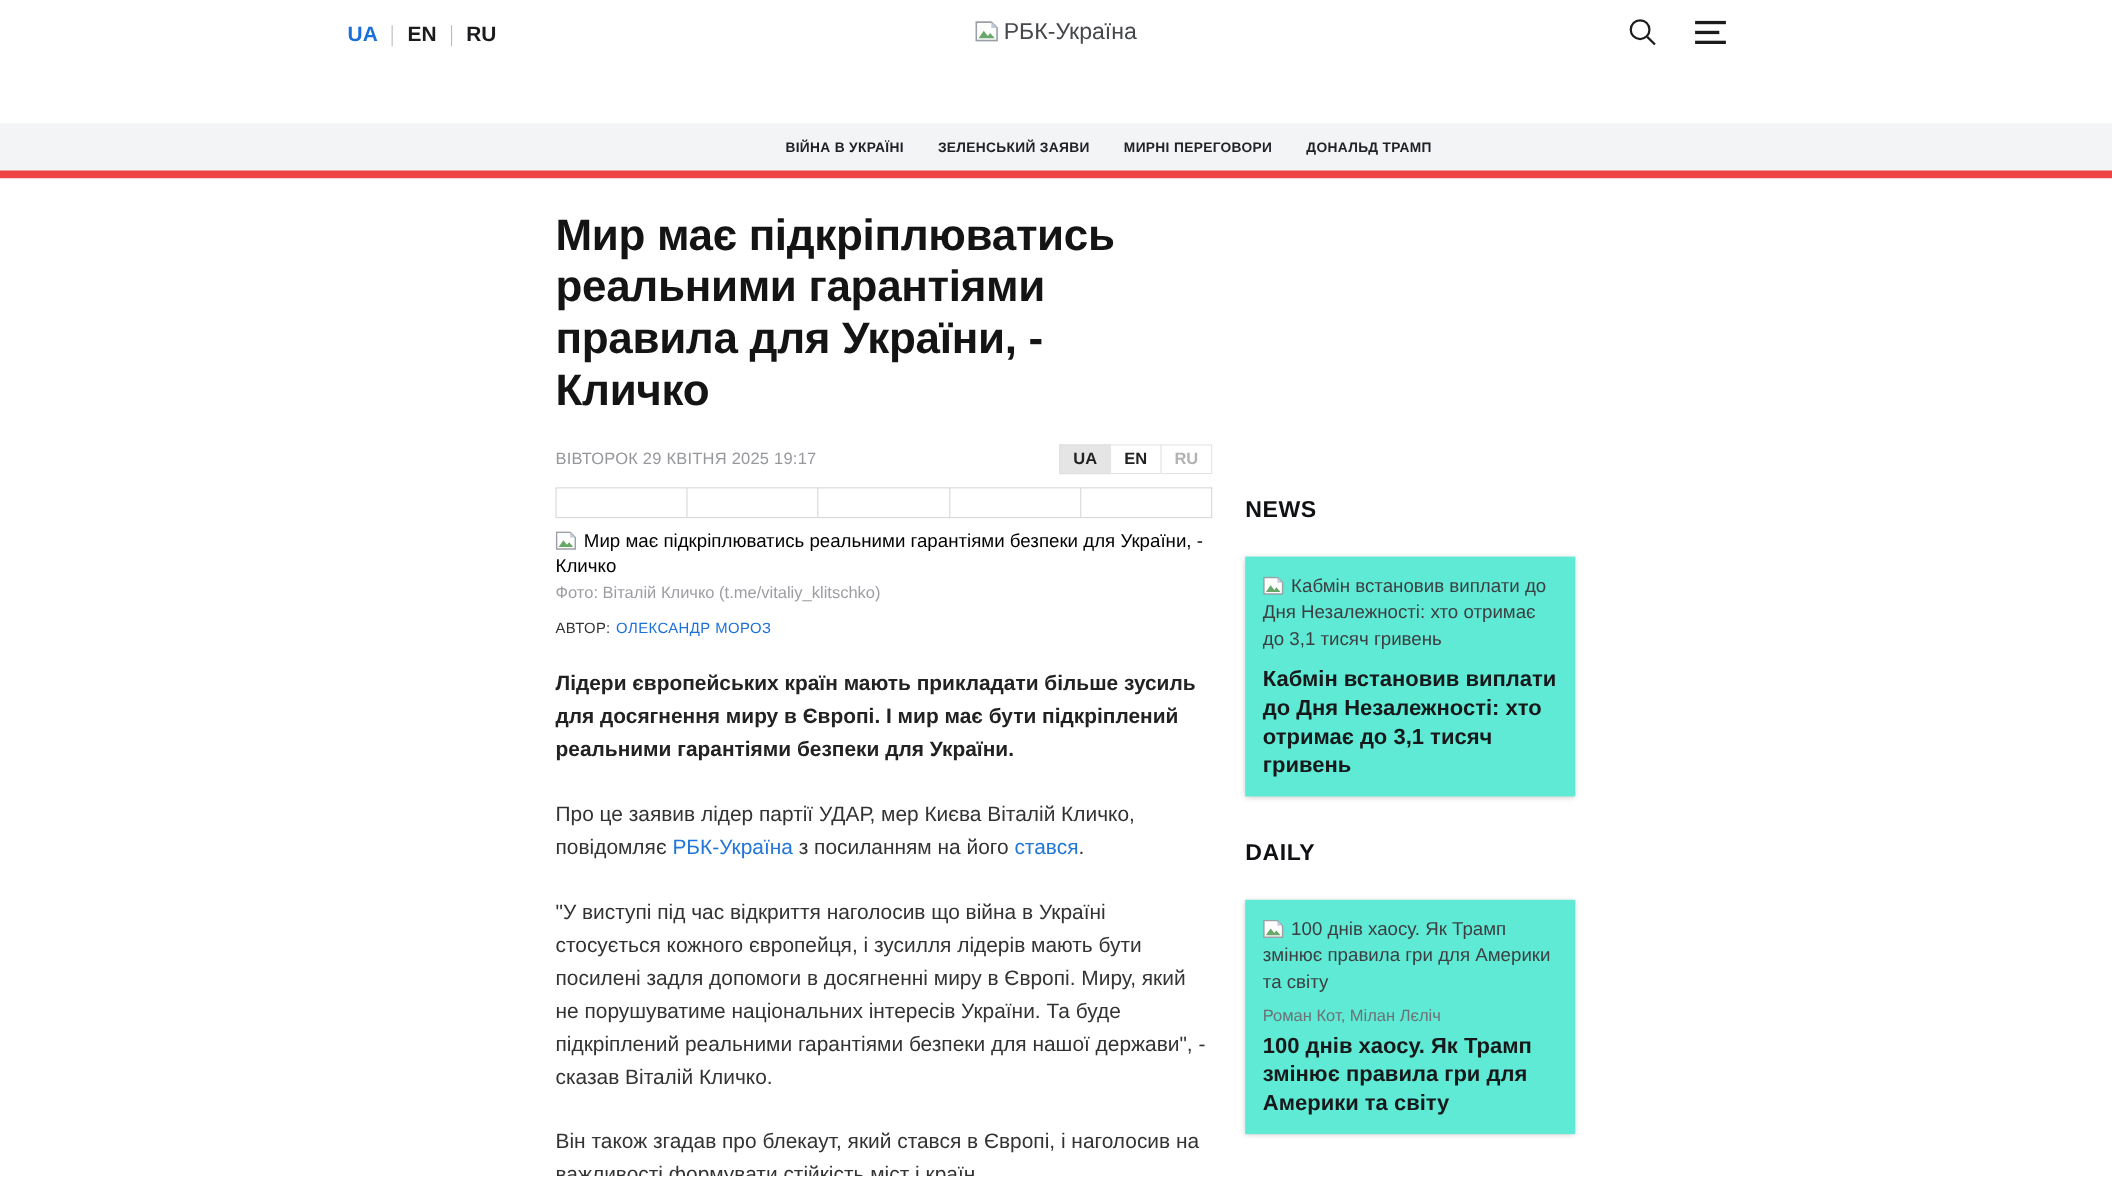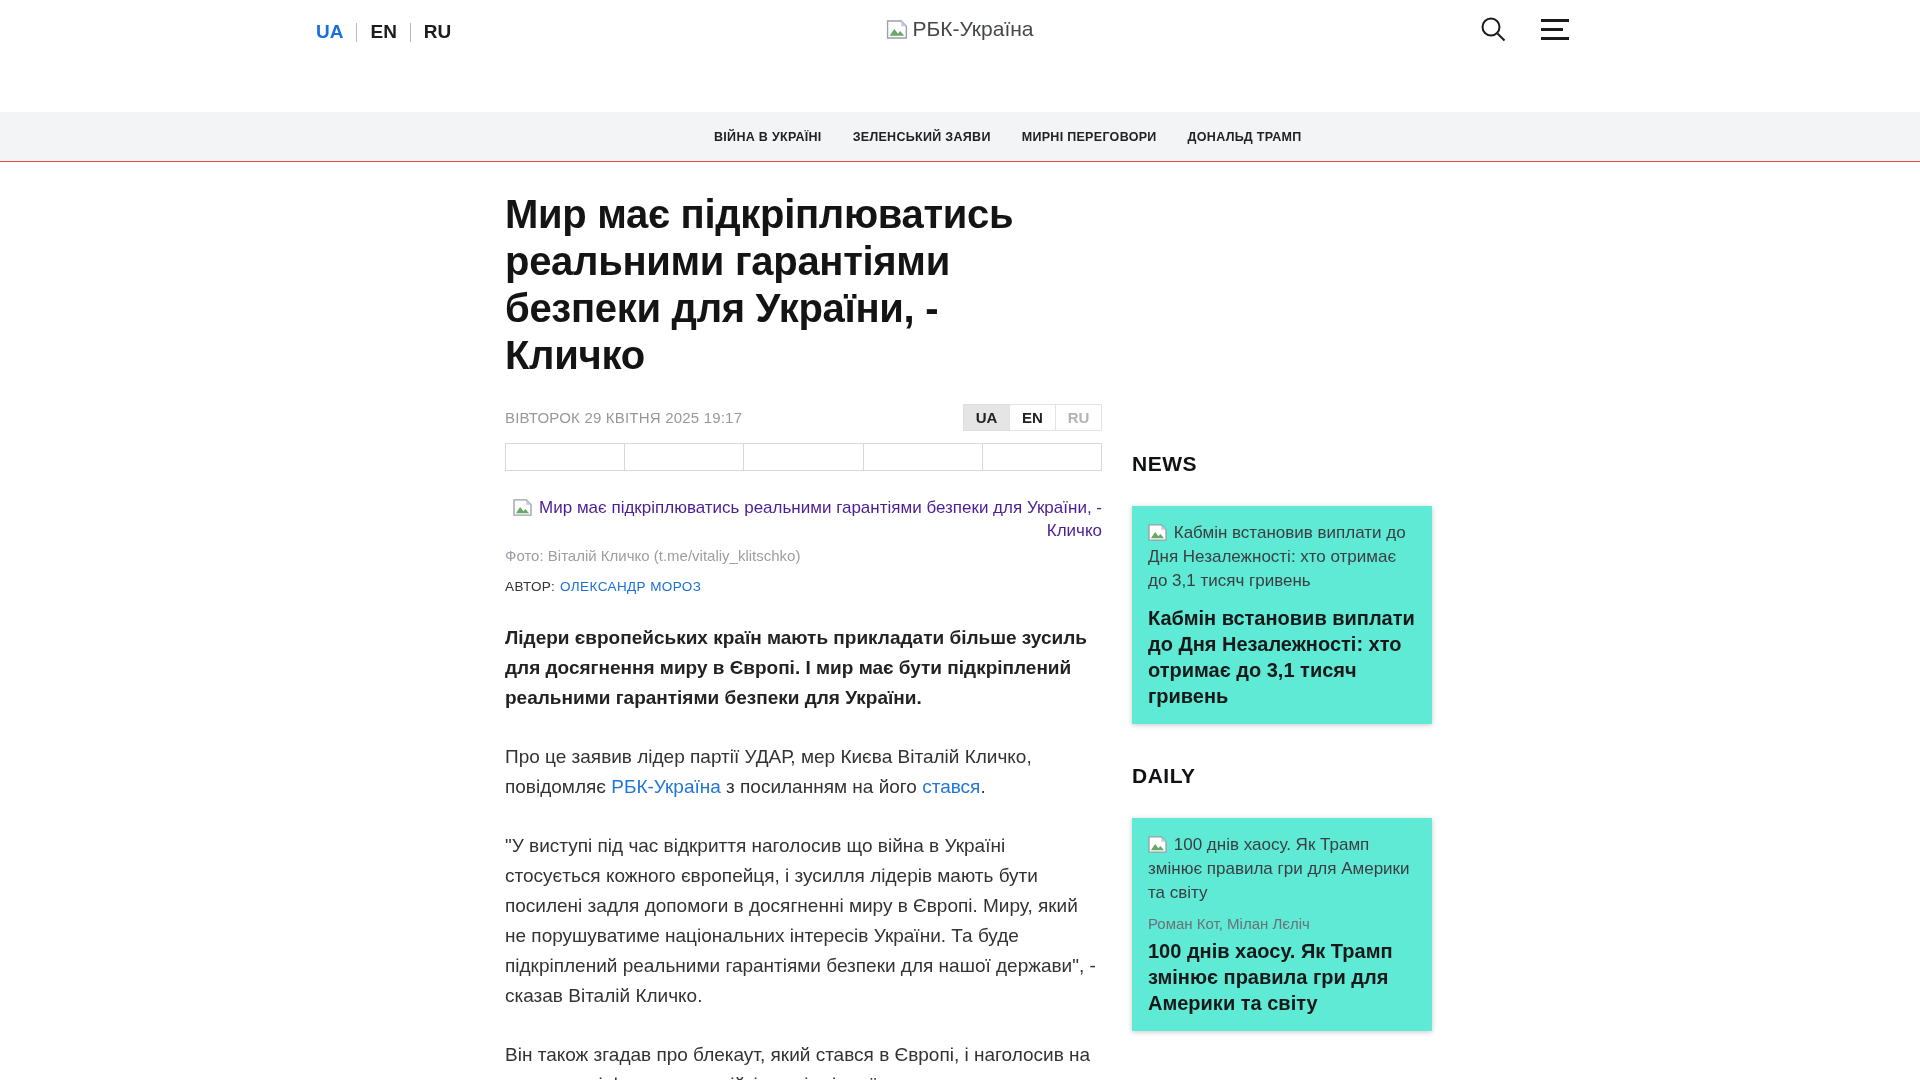--- a/index.html
+++ b/index.html
@@ -27,21 +27,21 @@
   
   .bluebar { position:absolute; top:70px; left:203px; width:1717px; height:42px;
     background:linear-gradient(180deg,#2b7ade 0%, #1b63cc 100%);margin-top:47px; }
   .bar-date { position:absolute; left:108px; top:0; height:42px; line-height:42px; font-size:16px; color:#cbd8ef; letter-spacing:.3px; }
   .main-tabs { position:absolute; left:508px; top:0; height:42px; display:flex; }
   .tab { padding:0 25px; line-height:42px; font-size:23px; color:#ffffff; letter-spacing:.3px; }
   .tab + .tab { margin-left:9px; }
   .tab.active { background:linear-gradient(180deg,#ffffff 0%, #e9ebed 100%); color:#2e3033; }
 
   
-  .submenu { position:absolute; top:112px; left:0; width:1920px; height:50px; background:#f3f4f6; border-bottom:1px solid #ef4444; }
+  .submenu { position:absolute; top:112px; left:0; width:1920px; height:50px; background:#f3f4f6; border-bottom:7px solid #ef4444; }
   .submenu-inner { position:absolute; left:714px; top:0; height:100%; display:flex; align-items:center; gap:31px; }
   .submenu-inner a { font-size:12.5px; font-weight:bold; color:#202226; letter-spacing:.3px; white-space:nowrap; }
 
   
   .article { position:absolute; left:505px; top:178px; width:597px; }
   .article h1 { margin:13px 0 24px 0; font-size:40px; line-height:47px; font-weight:bold; color:#141414; letter-spacing:-.3px; }
   .article h1 span { display:block; }
 
   .meta-row { display:flex; justify-content:space-between; align-items:center; height:28px; }
   .pub-date { font-size:15px; color:#96989d; letter-spacing:.2px; }
@@ -49,21 +49,21 @@
   .alang { width:47px; height:27px; line-height:25px; text-align:center; font-size:15px; font-weight:bold;
     border:1px solid #e3e3e3; background:#fff; color:#222; }
   .alang + .alang { margin-left:-1px; }
   .alang.active { background:#e5e5e5; border-color:#dedede; }
   .alang.muted { color:#b3b3b3; }
 
   .share-row { margin-top:12px; height:28px; display:flex; }
   .share-cell { flex:1; border:1px solid #d8d8d8; border-left:none; }
   .share-cell:first-child { border-left:1px solid #d8d8d8; }
 
-  .article-figure { margin:25px 0 0 0; font-size:17px; line-height:23px; color:#4c1d95;text-align:right; }
+  .article-figure { margin:9px 0 0 0; font-size:17px; line-height:23px; color:#000000; }
   .broken-icon svg { vertical-align:-3px; margin-right:2px; }
   .photo-credit { margin-top:5px; font-size:15px; color:#9c9ea3; }
   .author-row { margin-top:15px; font-size:13.5px; letter-spacing:.4px; color:#333; }
   .author-row a { color:#1a6fd8; margin-left:5px; }
 
   .article p { margin:29px 0 0 0; font-size:19px; line-height:30px; color:#333; }
   .article p.lead { font-weight:bold; color:#222; }
   .txtlink { color:#2176d9; }
   p.clipped { height:45px; overflow:hidden; }
 
@@ -130,21 +130,21 @@
     <a>ЗЕЛЕНСЬКИЙ ЗАЯВИ</a>
     <a>МИРНІ ПЕРЕГОВОРИ</a>
     <a>ДОНАЛЬД ТРАМП</a>
   </div>
 </div>
 
 <main class="article">
   <h1>
     <span>Мир має підкріплюватись</span>
     <span>реальними гарантіями</span>
-    <span>безпеки для України, -</span>
+    <span>правила для України, -</span>
     <span>Кличко</span>
   </h1>
 
   <div class="meta-row">
     <span class="pub-date">ВІВТОРОК 29 КВІТНЯ 2025 19:17</span>
     <div class="article-langs">
       <a class="alang active">UA</a>
       <a class="alang">EN</a>
       <a class="alang muted">RU</a>
     </div>

